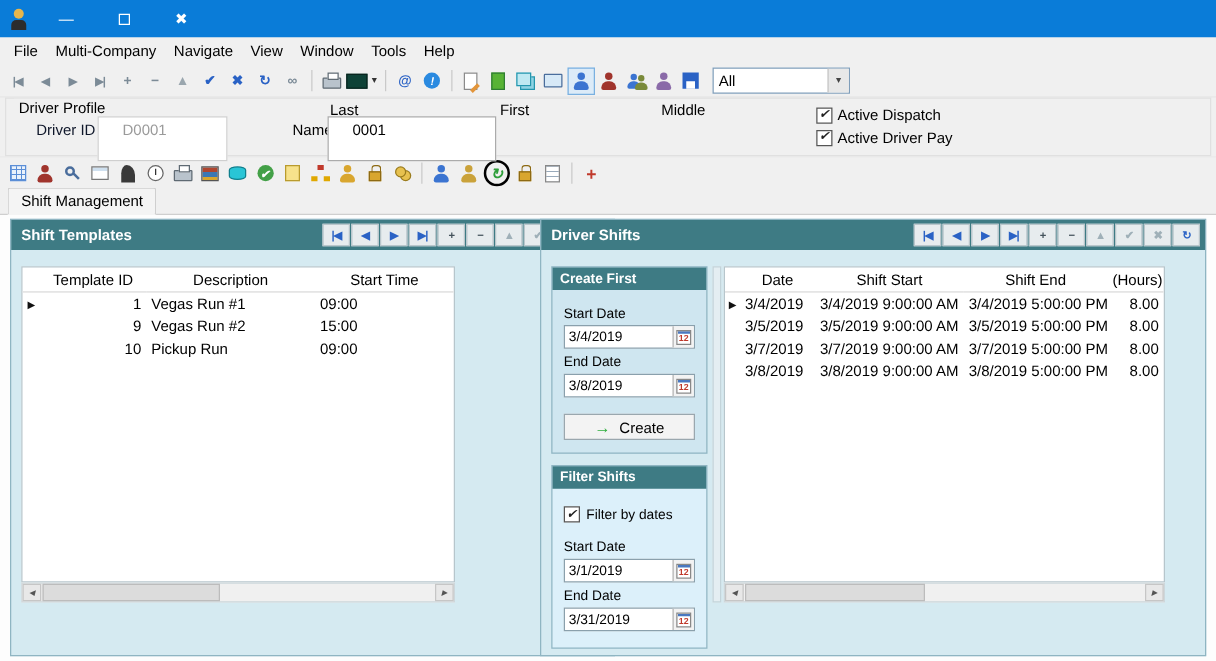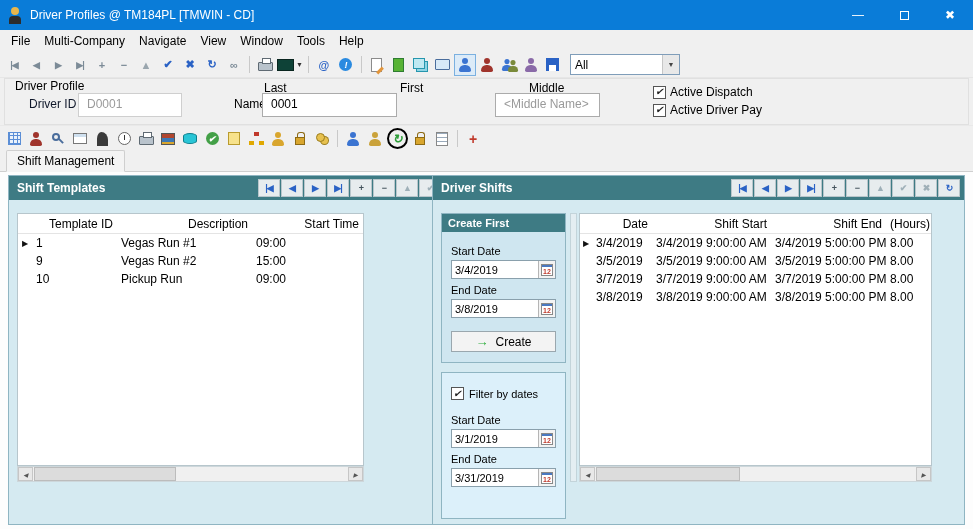--- a/index.html
+++ b/index.html
@@ -72,21 +72,21 @@
 
 .combo{width:110px;height:21px;background:#fff;border:1px solid #7f9db9;display:flex;align-items:center;margin-left:6px}
 .combo-val{flex:1;padding-left:4px}
 .combo-btn{width:17px;height:19px;background:#e8e8e8;border-left:1px solid #c6c6c6;display:flex;align-items:center;justify-content:center;font-size:7px;color:#444}
 
 
 .dp-group{position:relative;height:47px;margin:0 4px;border:1px solid #e0e0e0;background:#f0f0f0}
 .dp-title{position:absolute;left:6px;top:0;padding:0 4px;background:#f0f0f0}
 .dp-lbl{position:absolute;font-size:12px}
 .dp-lbl.gray{color:#0f172a}
-.fld{position:absolute;height:24px;background:#fff;border:1px solid #ababab;padding:3px 8px 0;font-size:12px}
+.fld{position:absolute;height:36px;background:#fff;border:1px solid #ababab;padding:3px 19px 0;font-size:12px}
 .fld.disabled{color:#9a9a9a;border-color:#cfcfcf}
 .fld.ph{color:#9a9a9a}
 .cb{position:absolute;display:flex;align-items:center;gap:4px;font-size:12px}
 .cbbox{width:13px;height:13px;border:1px solid #555;background:#fff;display:flex;align-items:center;justify-content:center;font-size:10px;color:#222;line-height:1}
 
 
 .tabstrip{position:relative;height:21px;background:#f0f0f0;border-bottom:1px solid #cfcfcf}
 .tab{position:absolute;left:6px;bottom:-1px;padding:3px 10px 3px;background:#f4f4f4;border:1px solid #cfcfcf;border-bottom:1px solid #f4f4f4;border-radius:2px 2px 0 0}
 
 
@@ -97,24 +97,24 @@
 .phead{height:24px;background:#3e7b84;display:flex;align-items:center;color:#fff;font-weight:bold;padding:0 4px 0 8px}
 .ptitle{flex:1;font-size:12px}
 .nav{display:flex;gap:1px}
 .nb{width:22px;height:18px;background:#e7ecee;border:1px solid #b9c6cb;display:flex;align-items:center;justify-content:center;font-size:9px;font-weight:bold;color:#2a62c5;letter-spacing:-1px}
 .nb.dark{color:#44535c}.nb.dim{color:#9fb0b8}
 
 .grid-wrap{position:absolute;background:#fff;border:1px solid #b7c6cc;overflow:hidden}
 .pleft .grid-wrap{left:8px;top:37px;width:347px;height:253px}
 .pright .grid-wrap{left:146px;top:37px;width:353px;height:253px}
 table.grid{border-collapse:collapse;width:100%;table-layout:fixed;font-size:12px}
-.grid th{font-weight:normal;text-align:right;padding:3px 4px 2px;border-bottom:1px solid #e4e4e4;white-space:nowrap}
+.grid th{font-weight:normal;text-align:center;padding:3px 4px 2px;border-bottom:1px solid #e4e4e4;white-space:nowrap}
 .grid td{padding:2px 4px;height:18px;white-space:nowrap;overflow:hidden}
 .grid .selc{width:14px;padding:2px 1px;font-size:8px;color:#111;text-align:center}
-.grid .r{text-align:left}
+.grid .r{text-align:right}
 
 .hscroll{position:absolute;height:16px;background:#f0f0f0;border:1px solid #cdd7db;display:flex;align-items:center}
 .pleft .hscroll{left:8px;top:290px;width:347px}
 .pright .hscroll{left:146px;top:290px;width:353px}
 .sbtn{width:15px;height:14px;background:#e8e8e8;border:1px solid #c6c6c6;font-size:6px;color:#555;display:flex;align-items:center;justify-content:center}
 .strack{flex:1;height:14px;position:relative}
 .sthumb{position:absolute;left:1px;top:0;width:45%;height:14px;background:#dcdcdc;border:1px solid #bcbcbc}
 .vsplit{position:absolute;left:137px;top:37px;width:7px;height:269px;background:#e4eef2;border:1px solid #c3d4da}
 
 
@@ -130,21 +130,20 @@
 .calglyph{font-size:7px;color:#c0392b;font-weight:bold;background:#fff;border:1px solid #888;padding:3px 1px 0;line-height:7px;box-shadow:inset 0 2px 0 #4a78c0}
 .create-btn{margin:13px auto 0;display:flex;align-items:center;justify-content:center;gap:7px;width:105px;height:21px;background:#f3f3f3;border:1px solid #9aa7ae;font-size:12px;font-family:"Liberation Sans",sans-serif}
 .garrow{color:#2fae3e;font-weight:bold;font-size:13px}
 .fcb{display:flex;align-items:center;gap:5px;font-size:11px;margin:6px 0 14px}
 </style>
 </head>
 <body>
 
 <div class="titlebar">
   <span class="app-ico"></span>
-  <span class="title">Driver Profiles @ TM184PL [TMWIN - CD]</span>
   <span class="wbtns">
     <span class="wbtn">—</span>
     <span class="wbtn">
         <span class="maxsq"></span>
       </span>
     <span class="wbtn">✖</span>
   </span>
 </div>
 
 <div class="menubar">
@@ -225,21 +224,20 @@
 
 <div class="dp-group">
   <span class="dp-title">Driver Profile</span>
   <span class="dp-lbl gray" style="left:24px;top:18px">Driver ID</span>
   <span class="fld disabled" style="left:73px;top:14px;width:104px">D0001</span>
   <span class="dp-lbl" style="left:229px;top:18px">Name</span>
   <span class="dp-lbl" style="left:259px;top:2px">Last</span>
   <span class="dp-lbl" style="left:395px;top:2px">First</span>
   <span class="dp-lbl" style="left:524px;top:2px">Middle</span>
   <span class="fld" style="left:257px;top:14px;width:135px">0001</span>
-  <span class="fld ph" style="left:490px;top:14px;width:105px">&lt;Middle Name&gt;</span>
   <label class="cb" style="left:648px;top:6px">
     <span class="cbbox">
         <i>✔</i>
       </span>
     <span>Active Dispatch</span>
   </label>
   <label class="cb" style="left:648px;top:24px">
     <span class="cbbox">
         <i>✔</i>
       </span>
@@ -425,20 +423,21 @@
             </span>
         </div>
         <button class="create-btn">
           <span class="garrow">→</span>
           <span>Create</span>
         </button>
       </div>
     </div>
 
     <div class="sidebox filter-box">
+      <div class="sbhead">Filter Shifts</div>
       <div class="sbbody">
         <label class="fcb">
           <span class="cbbox">
               <i>✔</i>
             </span>
           <span>Filter by dates</span>
         </label>
         <div class="flabel">Start Date</div>
         <div class="datefield">
           <span class="dval">3/1/2019</span>

